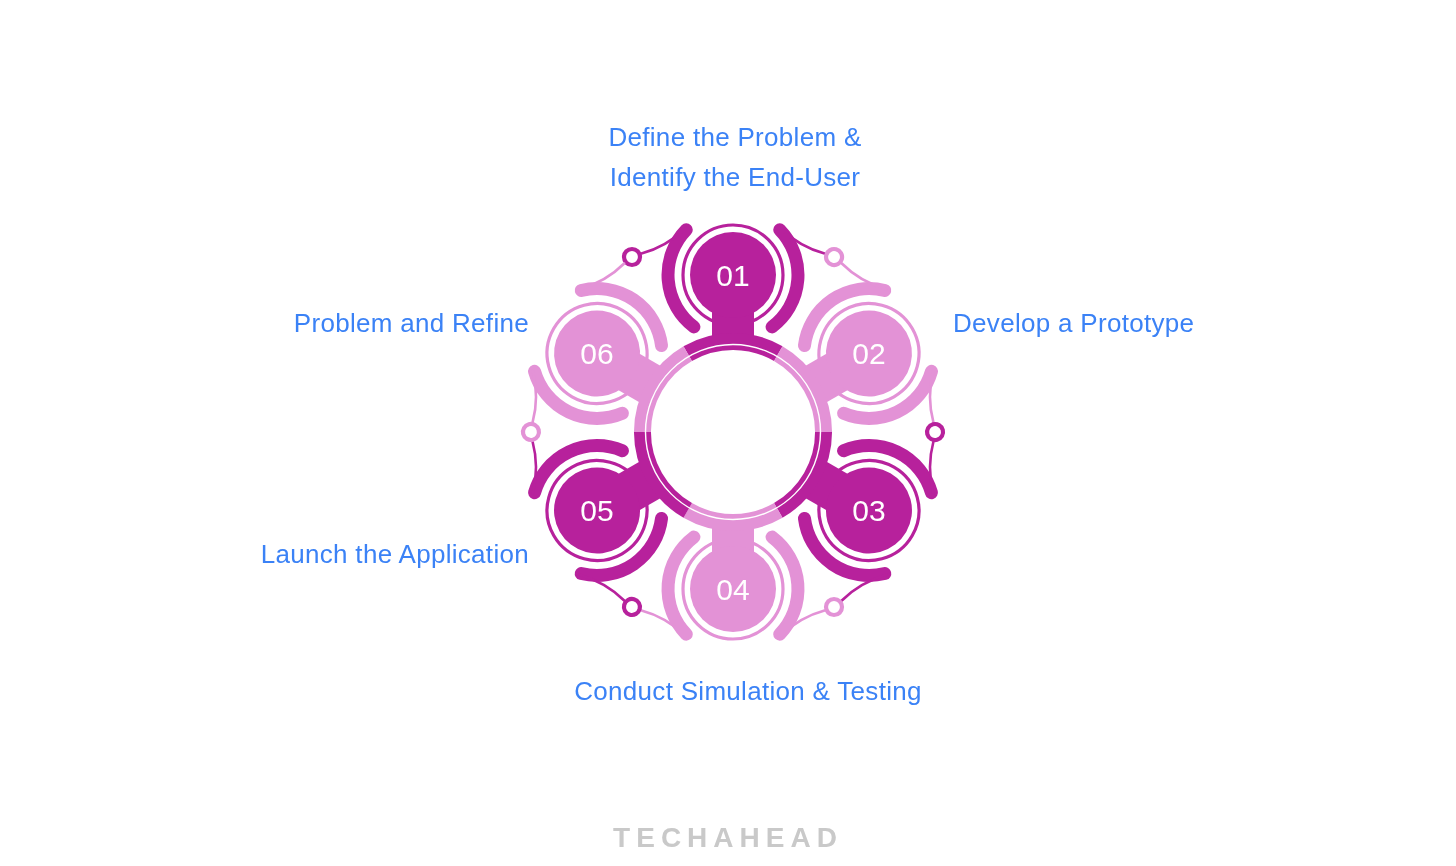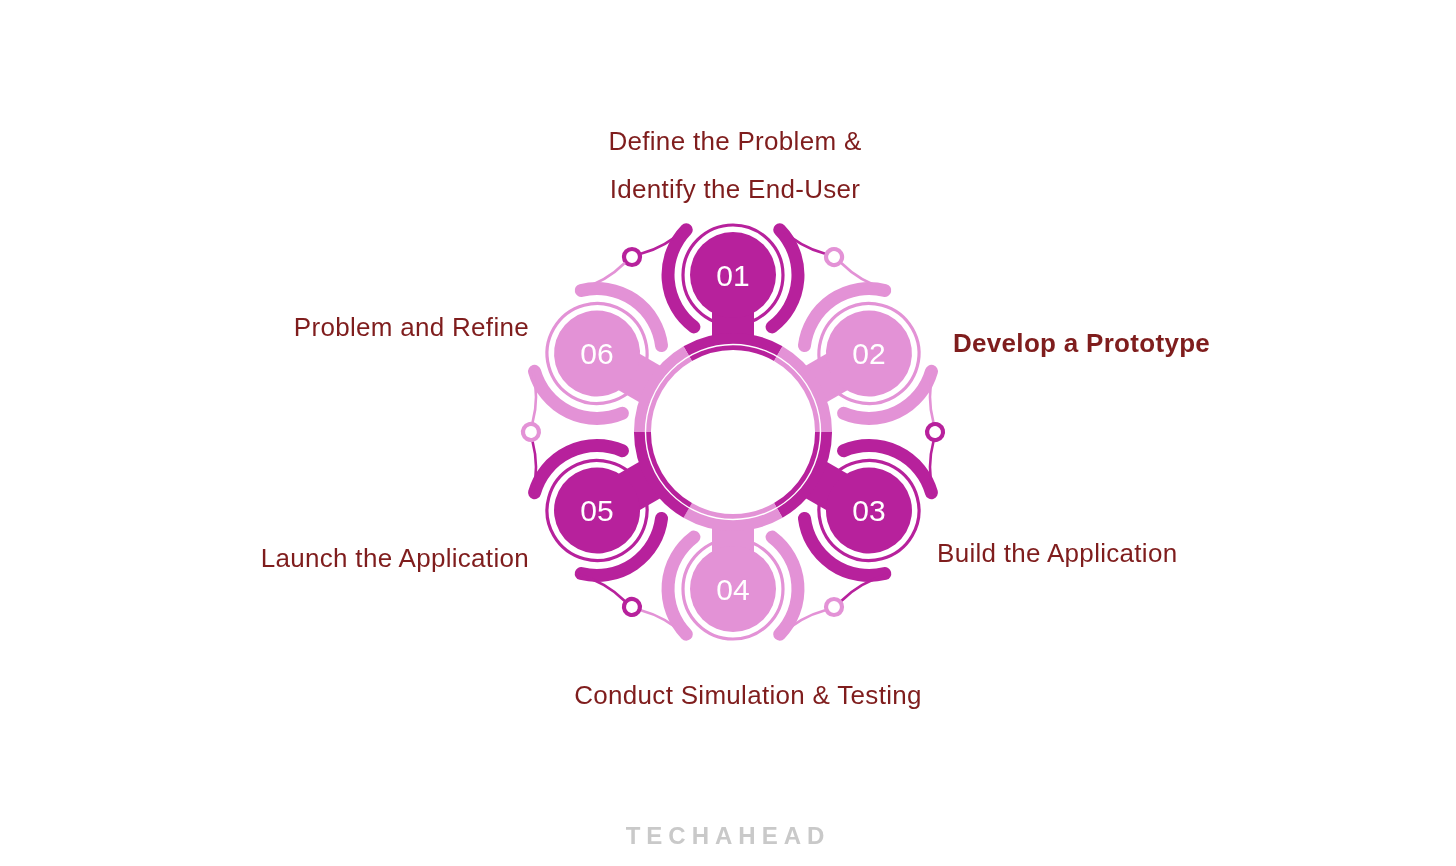--- a/index.html
+++ b/index.html
@@ -8,34 +8,34 @@
     background: #ffffff;
     overflow: hidden;
     font-family: "Liberation Sans", sans-serif;
   }
   .stage { position: relative; width: 1456px; height: 866px; }
   .stage svg { position: absolute; left: 0; top: 0; }
 
   .step-label {
     position: absolute;
     font-size: 26px;
-    line-height: 48px;
-    color: #7f1d1d;
+    line-height: 40px;
+    color: #3b82f6;
     letter-spacing: 0.3px;
     white-space: pre-line;
   }
   .lbl-center { transform: translateX(-50%); text-align: center; }
   .lbl-left   { text-align: left; }
   .lbl-right  { text-align: right; }
 
   .watermark {
     position: absolute;
     left: 728px; top: 822px;
     transform: translateX(-50%);
-    font-size: 24px;
+    font-size: 28px;
     font-weight: 700;
     letter-spacing: 6px;
     color: #c9c9c9;
   }
 
   
   .fill-dark   { fill: #b7219c; }
   .fill-light  { fill: #e392d6; }
   .stroke-dark { stroke: #b7219c; }
   .stroke-light{ stroke: #e392d6; }
@@ -141,23 +141,22 @@
     <text class="step-num" x="869" y="353.5">02</text>
     <text class="step-num" x="869" y="510.5">03</text>
     <text class="step-num" x="733" y="589">04</text>
     <text class="step-num" x="597" y="510.5">05</text>
     <text class="step-num" x="597" y="353.5">06</text>
   </svg>
 
   <div class="step-label lbl-center" style="left:735px; top:117px;">Define the Problem &amp;
 Identify the End-User</div>
 
-  <div class="step-label lbl-left" style="left:953px; top:319px;font-weight:bold;">Develop a Prototype</div>
+  <div class="step-label lbl-left" style="left:953px; top:303px;">Develop a Prototype</div>
 
-  <div class="step-label lbl-left" style="left:937px; top:529px;">Build the Application</div>
 
   <div class="step-label lbl-center" style="left:748px; top:671px;text-align:right;">Conduct Simulation &amp; Testing</div>
 
   <div class="step-label lbl-right" style="right:927px; top:534px;margin-left:29px;">Launch the Application</div>
 
   <div class="step-label lbl-right" style="right:927px; top:303px;">Problem and Refine</div>
 
   <div class="watermark">TECHAHEAD</div>
 
 </div>

